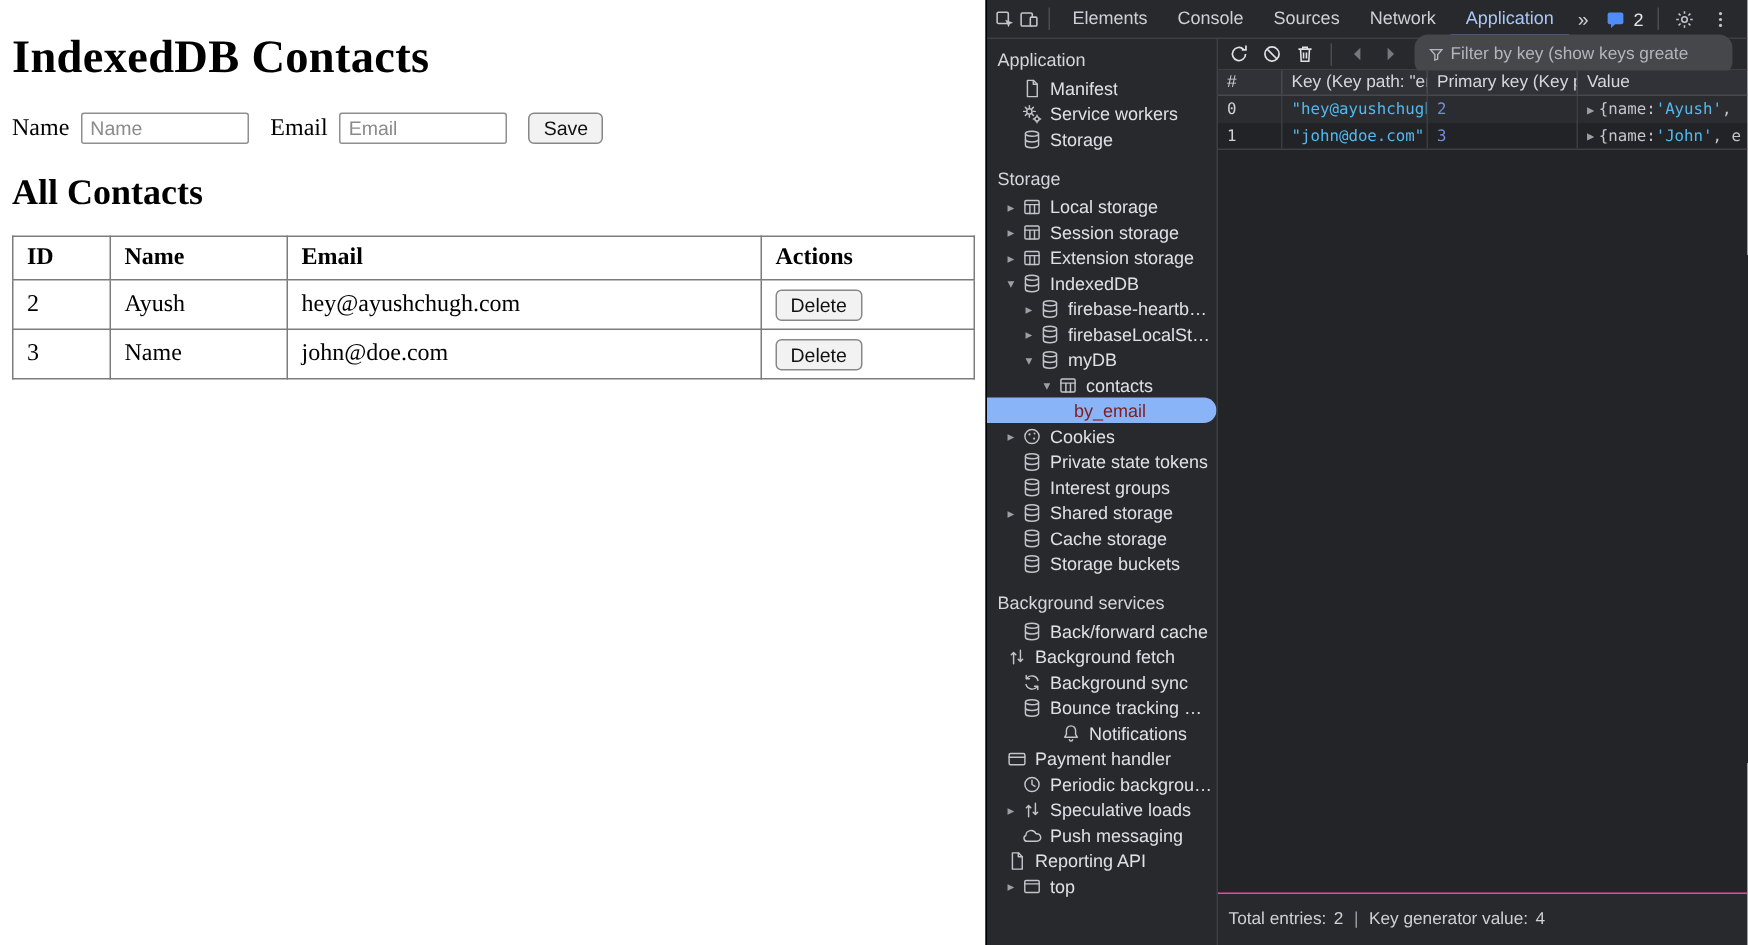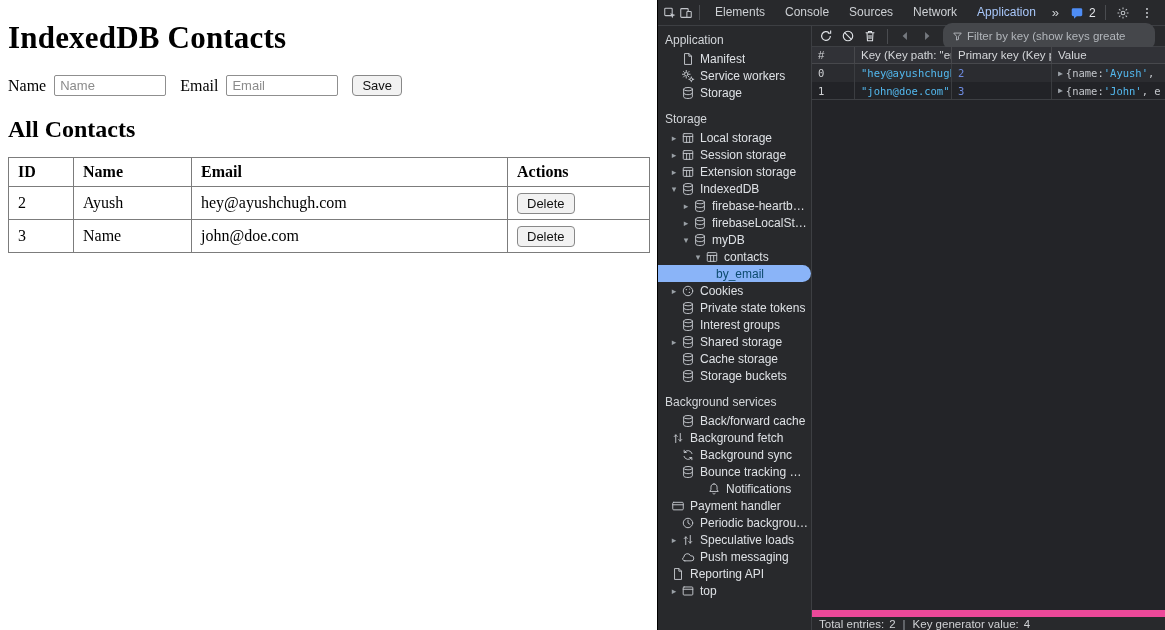--- a/index.html
+++ b/index.html
@@ -56,21 +56,21 @@
   
   .sidebar { width:154px; flex:none; background:#28292c; border-right:1px solid #3d3f43;
              overflow:hidden; padding-top:3px; }
   .sb-section-title { color:#d3d6da; padding:4px 7px 3px; margin-top:7px; white-space:nowrap; }
   .sb-section:first-child .sb-section-title { margin-top:0; }
   .sb-item { display:flex; align-items:center; height:17px; white-space:nowrap; overflow:hidden;
              color:#dee1e5; cursor:default; }
   .sb-arrow { width:12px; flex:none; font-size:9px; color:#9aa0a6; text-align:center; }
   .sb-icon { width:15px; margin-right:5px; }
   .sb-label { overflow:hidden; text-overflow:ellipsis; }
-  .sb-item.selected { background:var(--sel); color:#0c4a6e; border-radius:0 9px 9px 0; }
+  .sb-item.selected { background:var(--sel); color:#7f1d1d; border-radius:0 9px 9px 0; }
   .sb-item.selected .sb-arrow { color:#1b1c1f; }
 
   
   .main { flex:1; display:flex; flex-direction:column; min-width:0; }
   .toolbar { height:21px; flex:none; display:flex; align-items:center; gap:2px;
              background:#28292c; border-bottom:1px solid #3d3f43; padding:0 4px; }
   .tool-btn { width:20px; height:19px; display:flex; align-items:center; justify-content:center; }
   .tool-btn.dim { color:#75797f; }
   .tool-btn.dim .icon, .tool-btn .icon { color:inherit; }
   .filter-pill { flex:1; display:flex; align-items:center; gap:4px; background:#45474b;
@@ -97,22 +97,22 @@
   .c0 { width:43px; flex:none; color:#cfd1d4; }
   .c1 { width:97px; flex:none; }
   .c2 { width:100px; flex:none; }
   .c3 { flex:1; min-width:0; }
   .v-str, .t-str { color:var(--str); }
   .t-num { color:var(--num); }
   .v-plain { color:#c3c6cb; }
   .tri { color:#9aa0a6; font-size:8px; margin-right:3px; }
   .grid-empty { flex:1; background:#232428; }
 
-  .statusbar { height:20px; flex:none; display:flex; align-items:center; gap:5px;
-               background:#28292c; border-top:7px solid #ec4899; padding:0 7px;
+  .statusbar { height:35px; flex:none; display:flex; align-items:center; gap:5px;
+               background:#28292c; border-top:1px solid #ec4899; padding:0 7px;
                font-size:11.5px; color:#cfd1d4; white-space:nowrap; }
   .statusbar .sep { color:#9aa0a6; padding:0 2px; }
 </style>
 </head>
 <body>
 
 <div class="screen">
 
   <section class="webpage">
     <h1>IndexedDB Contacts</h1>

